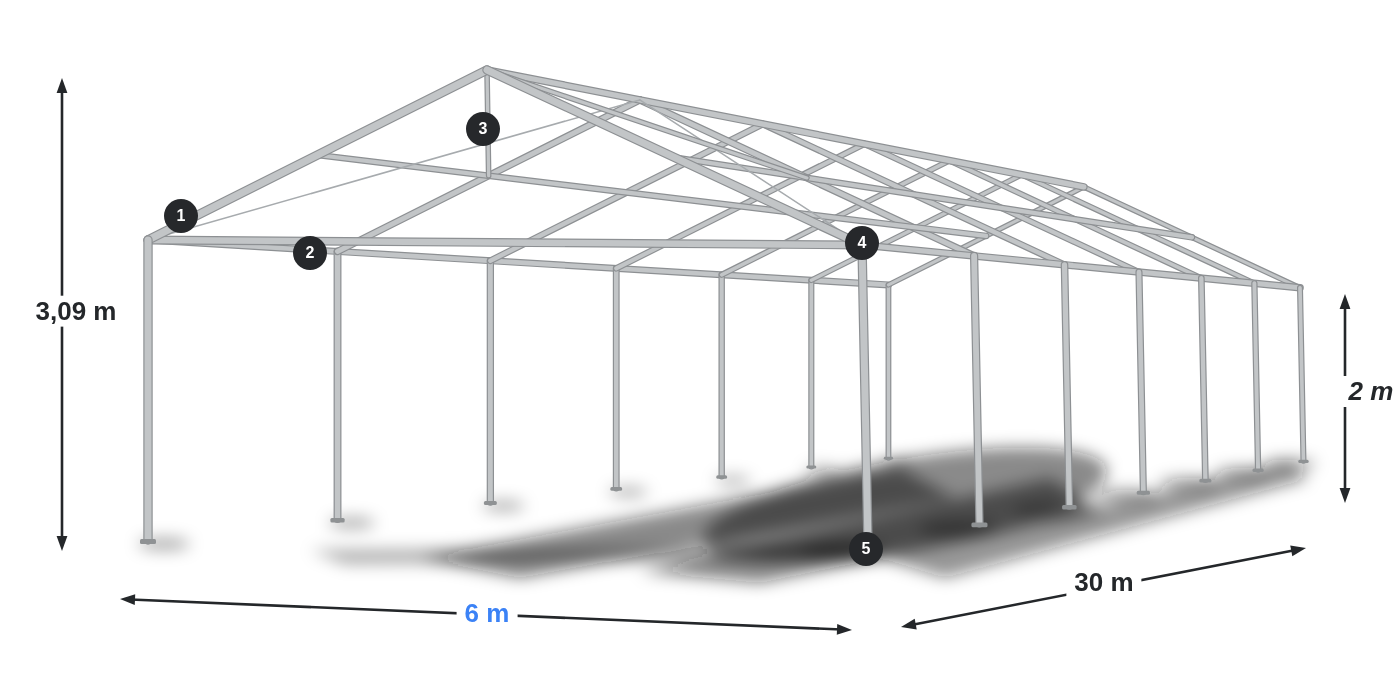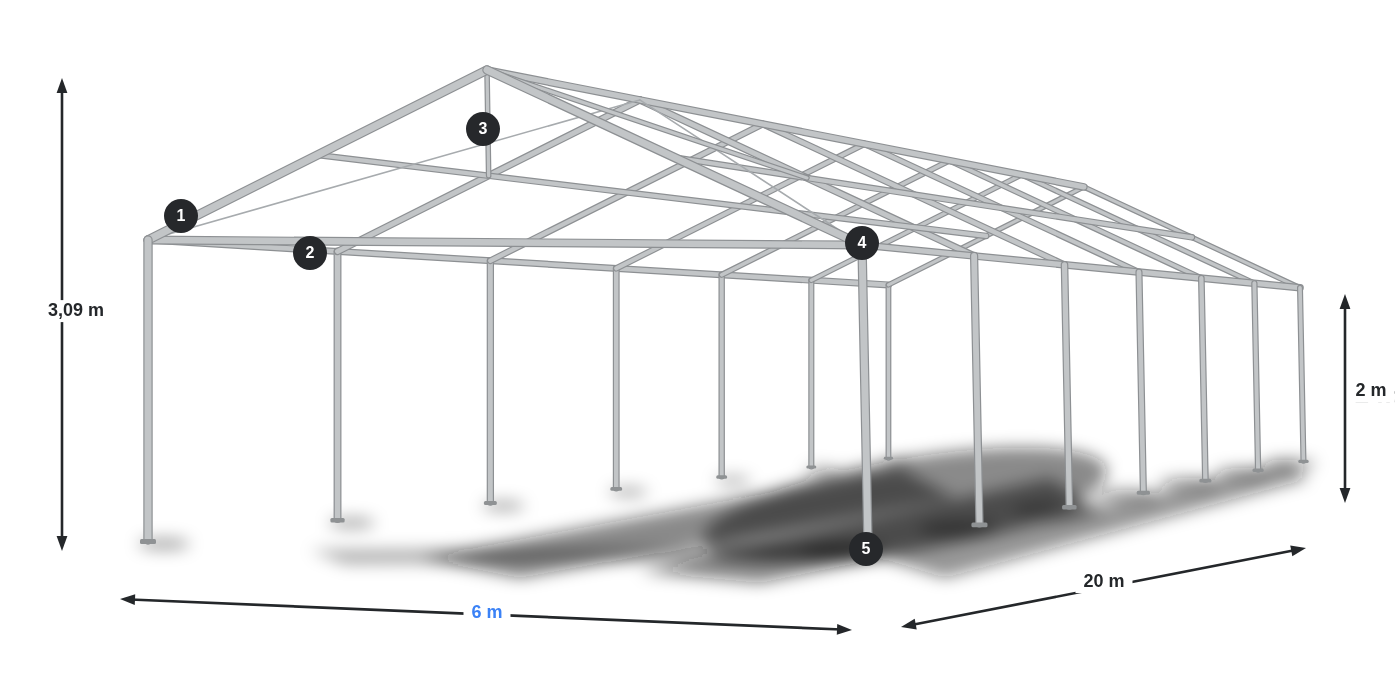--- a/index.html
+++ b/index.html
@@ -10,21 +10,21 @@
   .stage svg{position:absolute;left:0;top:0;}
   .marker{
     position:absolute;width:34px;height:34px;border-radius:50%;
     display:flex;align-items:center;justify-content:center;
     font-weight:bold;font-size:16px;line-height:1;
     transform:translate(-50%,-50%);cursor:pointer;user-select:none;
     z-index:3;
   }
   .dim-label{
     position:absolute;transform:translate(-50%,-50%);
-    background:#fff;font-weight:bold;font-size:18px;line-height:1.1;
+    background:#fff;font-weight:bold;font-size:26px;line-height:1.1;
     padding:1px 8px;white-space:nowrap;z-index:2;
   }
   .m1{left:181px;top:216px;}
   .m2{left:310px;top:253px;}
   .m3{left:483px;top:129px;}
   .m4{left:862px;top:243px;}
   .m5{left:866px;top:549px;}
   .dl-total{left:76px;top:311px;}
   .dl-side{left:1371px;top:391px;}
   .dl-width{left:487px;top:613px;}
@@ -162,23 +162,23 @@
         <line x1="130.49059677499028" y1="599.4442739071376" x2="841.5094032250097" y2="629.5557260928624" stroke="#24272a" stroke-width="2.6"></line>
         <polygon points="852,630 836.7849494549146,634.7604870455128 837.241916902256,623.9701589340942" fill="#24272a"></polygon>
         <polygon points="120,599 134.75808309774396,605.0298410659058 135.21505054508543,594.2395129544872" fill="#24272a"></polygon>
         <line x1="911.3057678583671" y1="624.9897391091087" x2="1295.694232141633" y2="550.0102608908913" stroke="#24272a" stroke-width="2.6"></line>
         <polygon points="1306,548 1292.3113229462197,556.1719104570051 1290.2436260298741,545.5716920883989" fill="#24272a"></polygon>
         <polygon points="901,627 916.7563739701257,629.4283079116011 914.6886770537803,618.8280895429949" fill="#24272a"></polygon>
       </g>
     </svg>
 
   <div class="dim-label dl-total" style="color: rgb(36, 39, 42);">3,09 m</div>
-  <div class="dim-label dl-side" style="color: rgb(36, 39, 42);">2 m</div>
+  <div class="dim-label dl-side" style="color: rgb(36, 39, 42); font-style: italic;">2 m</div>
   <div class="dim-label dl-width" style="color: #3b82f6;">6 m</div>
-  <div class="dim-label dl-length" style="color: rgb(36, 39, 42);">20 m</div>
+  <div class="dim-label dl-length" style="color: rgb(36, 39, 42);">30 m</div>
 
   <div class="marker m1" style="background: rgb(38, 40, 43); color: rgb(255, 255, 255);">1</div>
   <div class="marker m2" style="background: rgb(38, 40, 43); color: rgb(255, 255, 255);">2</div>
   <div class="marker m3" style="background: rgb(38, 40, 43); color: rgb(255, 255, 255);">3</div>
   <div class="marker m4" style="background: rgb(38, 40, 43); color: rgb(255, 255, 255);">4</div>
   <div class="marker m5" style="background: rgb(38, 40, 43); color: rgb(255, 255, 255);">5</div>
 
 </div>
 
 </body></html>

